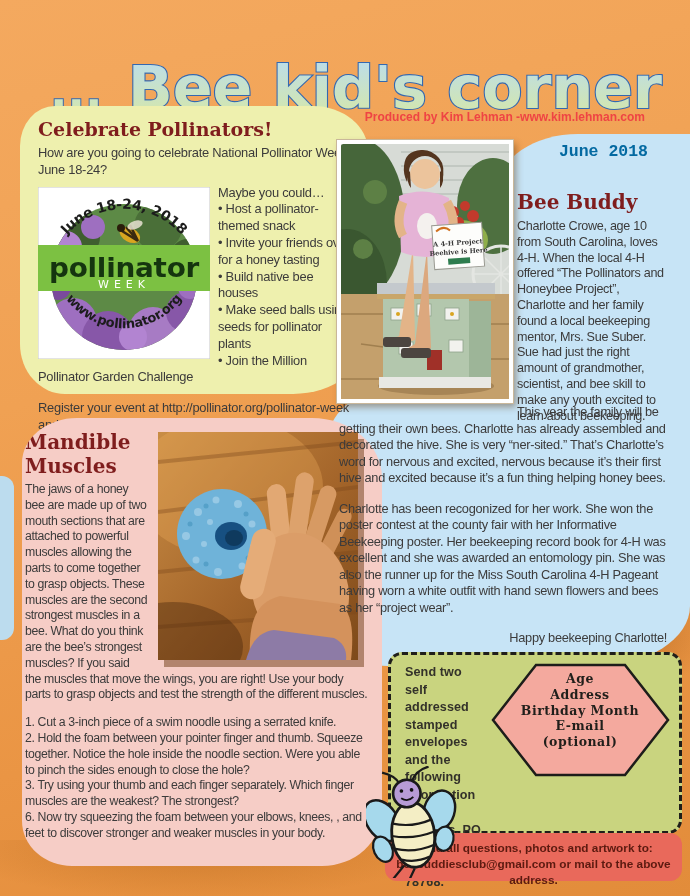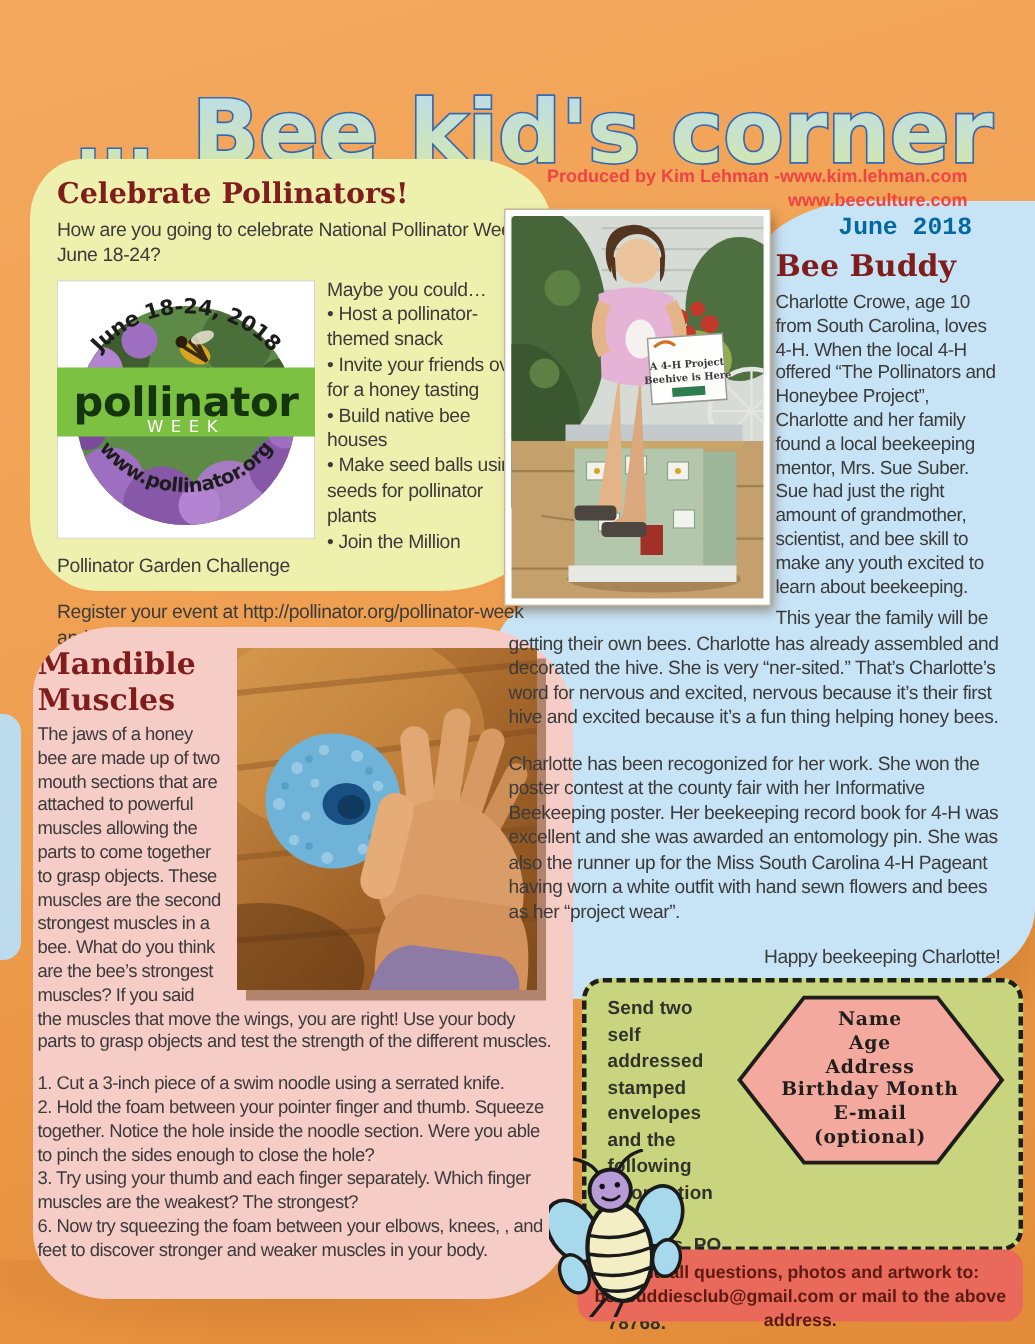--- a/index.html
+++ b/index.html
@@ -35,21 +35,21 @@
     font-size:12.3px;line-height:15.8px;letter-spacing:-.35px;}
   h2.slab{font-family:"DejaVu Serif",serif;font-weight:bold;color:#7f1d1d;
     font-size:19px;line-height:23px;margin:0 0 4px 0;letter-spacing:0;}
   .yellow-box p{margin:0 0 6px 0;}
   .bullets{list-style:none;margin:0;padding:0;}
   .bullets li::before{content:"• ";}
   .register{margin-top:14px !important;}
   .badge-float{float:left;width:172px;height:172px;margin:2px 8px 4px 0;position:relative;}
   
   .bb-col{left:517px;top:166px;width:153px;z-index:4;font-size:12.6px;line-height:15.8px;letter-spacing:-.3px;}
-  .bb-col h2{font-size:20px;margin-bottom:5px;}
+  .bb-col h2{font-size:20px;margin-bottom:5px;margin-top:25px;}
   .blue-lower-text{left:339px;top:404px;width:334px;z-index:4;font-size:12.8px;line-height:16.5px;letter-spacing:-.3px;}
   .blue-lower-text p{margin:0 0 14px 0;}
   .indent-spacer{display:inline-block;width:178px;height:1px;}
   .closing{text-align:right;padding-right:6px;margin-bottom:0 !important;}
   
   .photo-girl{left:337px;top:140px;width:168px;height:255px;border:4px solid #fff;
     box-shadow:0 0 0 1px #c9b79a,3px 4px 7px rgba(85,45,8,.45);z-index:5;background:#d7dbd6;}
   .photo-hand{float:right;width:200px;height:228px;margin:2px 10px 8px 10px;
     box-shadow:6px 7px 0 rgba(110,60,20,.5);background:#a06028;}
   .pink-box h2.slab{font-size:20px;line-height:24px;}
@@ -84,21 +84,20 @@
       <stop offset="0" stop-color="#b9dcf0"></stop>
         <stop offset="1" stop-color="#d7e8a4"></stop>
     </linearGradient>
   </defs>
   <text x="50" y="96" font-family="DejaVu Sans" font-weight="bold" font-size="46" fill="url(#tg)" stroke="#3468b0" stroke-width="2" paint-order="stroke">...</text>
   <text x="128" y="96" font-family="DejaVu Sans" font-weight="bold" font-size="58" textLength="534" lengthAdjust="spacingAndGlyphs" fill="url(#tg)" stroke="#3468b0" stroke-width="2.2" paint-order="stroke">Bee kid's corner</text>
 </svg>
 
 <div class="abs credits">
   <div>Produced by Kim Lehman -www.kim.lehman.com</div>
-  <div>www.beeculture.com</div>
 </div>
 <div class="abs date">June 2018</div>
 
 <div class="abs blue-upper"></div>
 <div class="abs blue-lower"></div>
 
 <div class="abs yellow-box">
   <h2 class="slab">Celebrate Pollinators!</h2>
   <p>How are you going to celebrate National Pollinator Week June 18-24?</p>
 
@@ -294,21 +293,20 @@
 </div>
 
 <div class="abs green-box">
   <div class="green-row">
     <div class="instr">Send two self addressed stamped envelopes and the following information to: Bee Buddies, PO Box 2743, Austin, TX 78768.</div>
     <div class="hex-wrap">
       <svg viewBox="0 0 182 116" width="182" height="116">
         <polygon points="47,3 136,3 179,58 136,113 47,113 4,58" fill="#f4a99e" stroke="#1d1d1a" stroke-width="2.5"></polygon>
       </svg>
       <div class="hex-text">
-        <div>Name</div>
         <div>Age</div>
         <div>Address</div>
         <div>Birthday Month</div>
         <div>E-mail</div>
         <div>(optional)</div>
       </div>
     </div>
   </div>
 
 </div>

